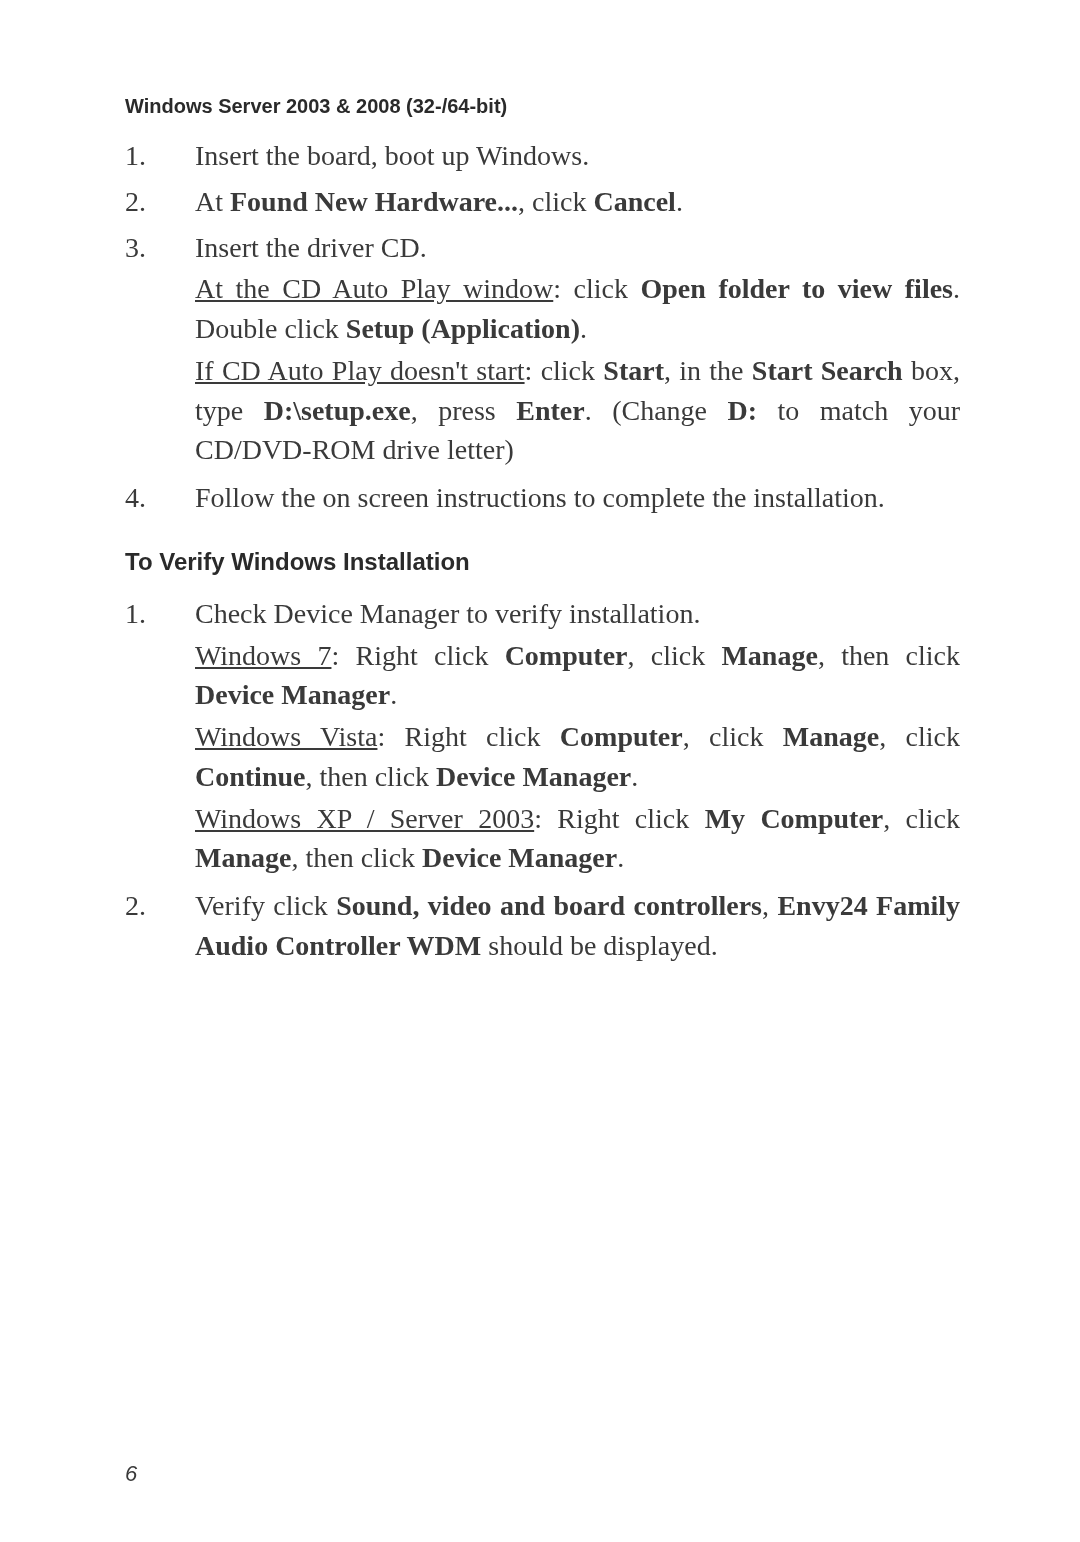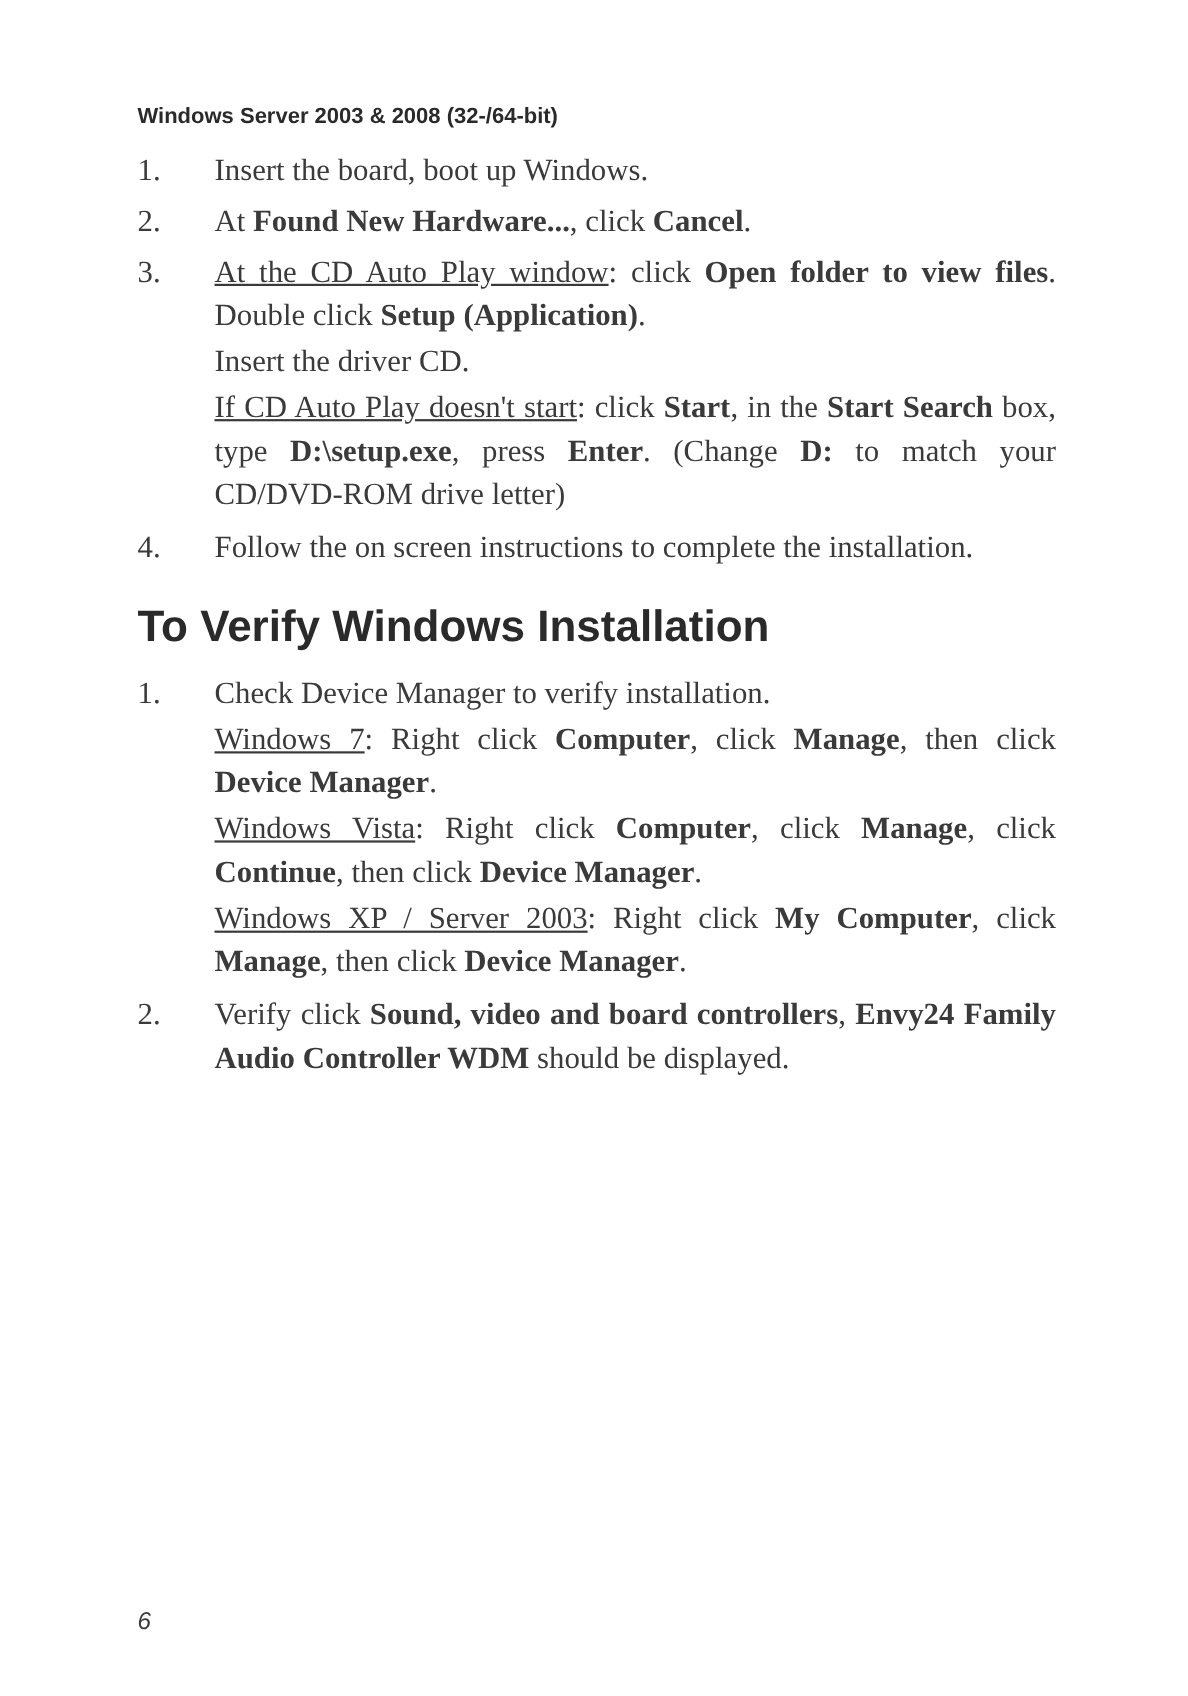--- a/index.html
+++ b/index.html
@@ -19,21 +19,21 @@
     .heading {
       font-family: Arial, Helvetica, sans-serif;
       font-weight: bold;
       font-size: 20px;
       color: #2a2a2a;
       margin-bottom: 18px;
     }
     .heading2 {
       font-family: Arial, Helvetica, sans-serif;
       font-weight: bold;
-      font-size: 40px;
+      font-size: 24px;
       color: #2a2a2a;
       margin-top: 30px;
       margin-bottom: 18px;
     }
     .list {
       list-style: none;
     }
     .list-item {
       display: flex;
       margin-bottom: 6px;
@@ -81,24 +81,24 @@
   </li>
   <li class="list-item">
     <span class="num">2.</span>
     <span class="content">
       <span>At </span><span class="bold">Found New Hardware...</span><span>, click </span><span class="bold">Cancel</span><span>.</span>
     </span>
   </li>
   <li class="list-item">
     <span class="num">3.</span>
     <span class="content">
+      <div class="para">Insert the driver CD.</div>
       <div class="para justify">
         <span class="underline">At the CD Auto Play window</span><span>: click </span><span class="bold">Open folder to view files</span><span>.  Double click </span><span class="bold">Setup (Application)</span><span>.</span>
       </div>
-      <div class="para">Insert the driver CD.</div>
       <div class="para justify">
         <span class="underline">If CD Auto Play doesn't start</span><span>: click </span><span class="bold">Start</span><span>, in the </span><span class="bold">Start Search</span><span> box, type </span><span class="bold">D:\setup.exe</span><span>, press </span><span class="bold">Enter</span><span>. (Change </span><span class="bold">D:</span><span> to match your CD/DVD-ROM drive letter)</span>
       </div>
     </span>
   </li>
   <li class="list-item">
     <span class="num">4.</span>
     <span class="content justify">Follow the on screen instructions to complete the installation.</span>
   </li>
 </ol>

